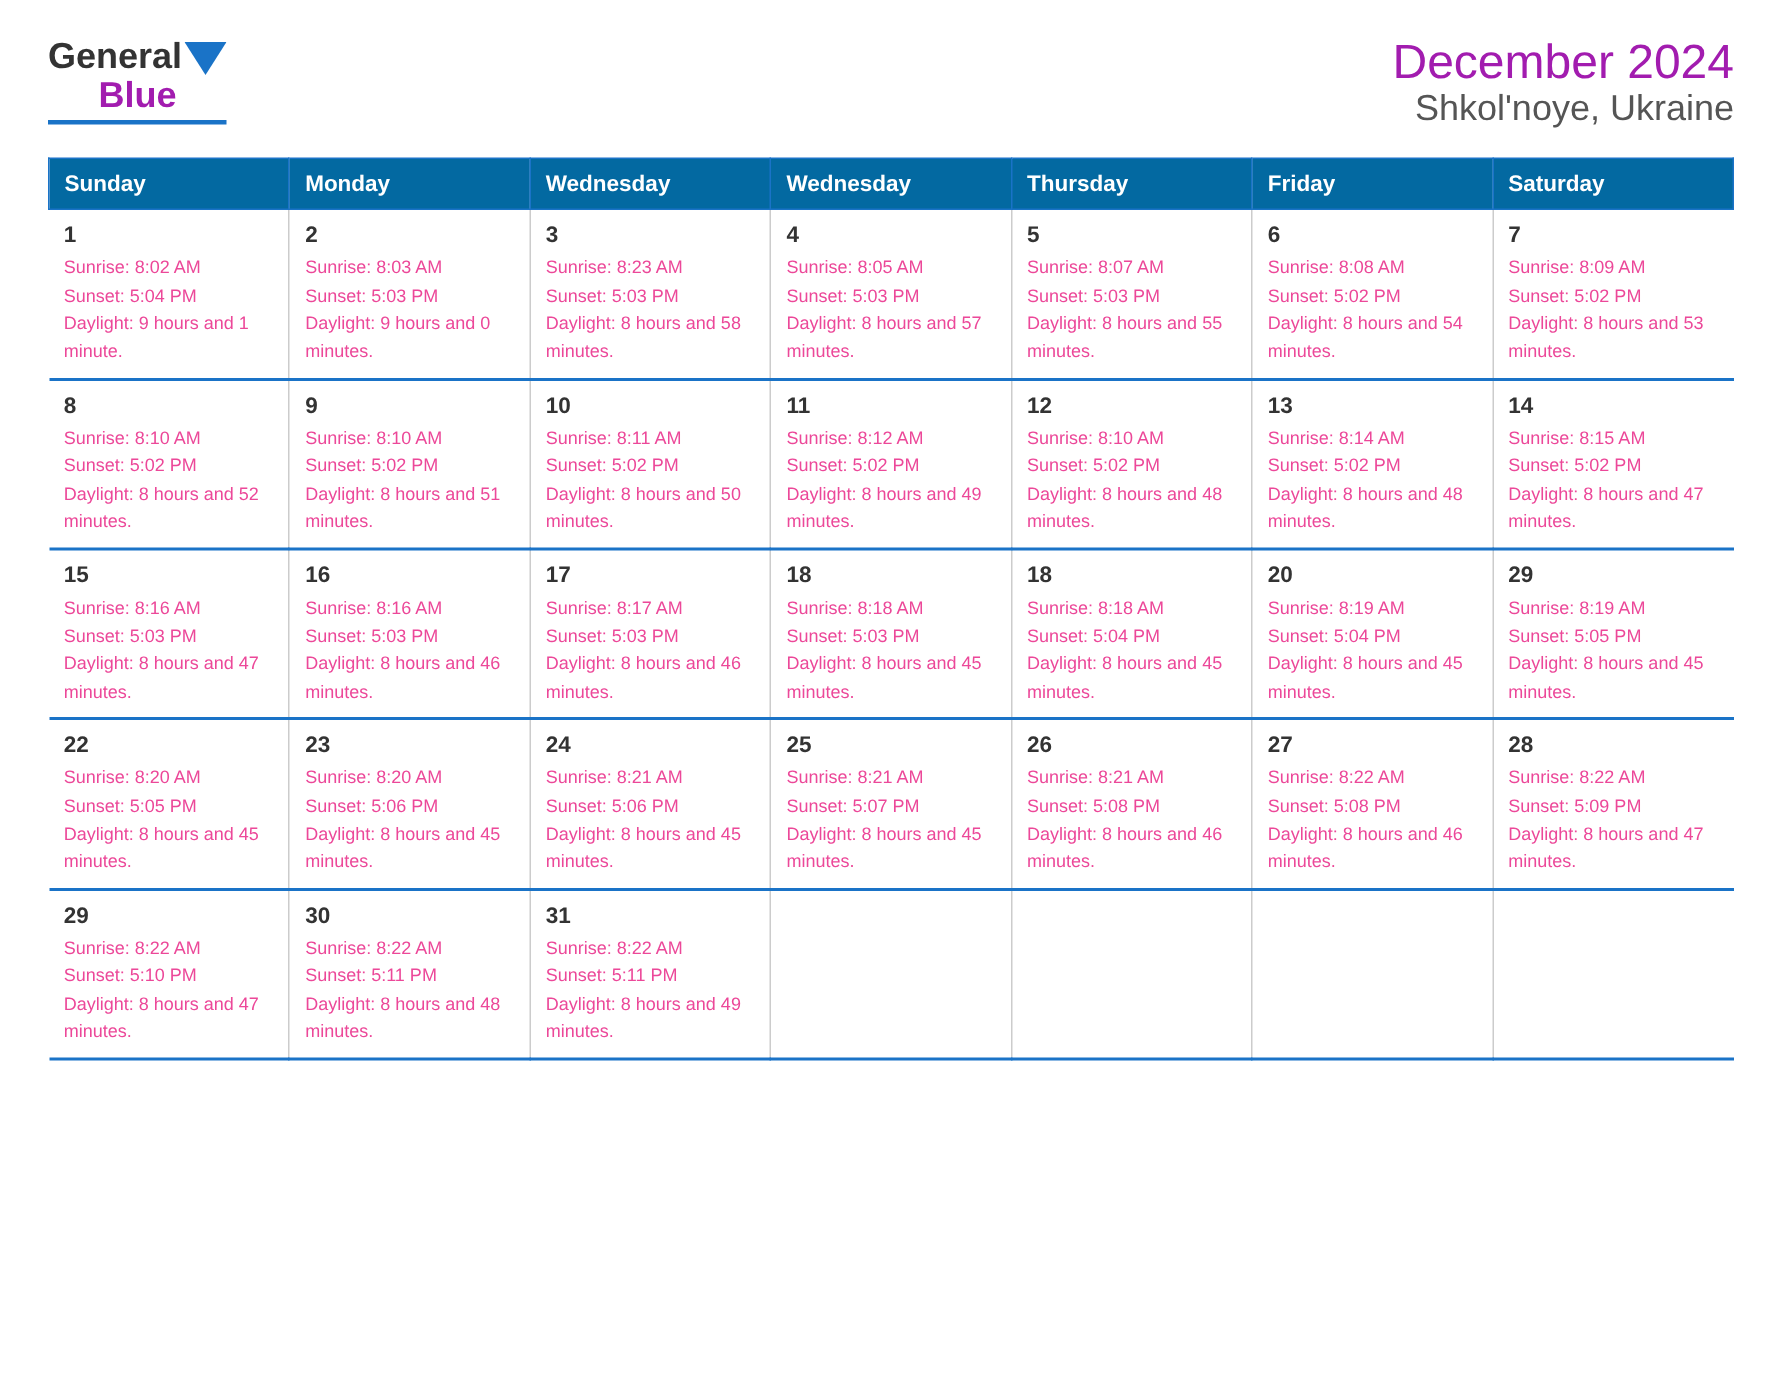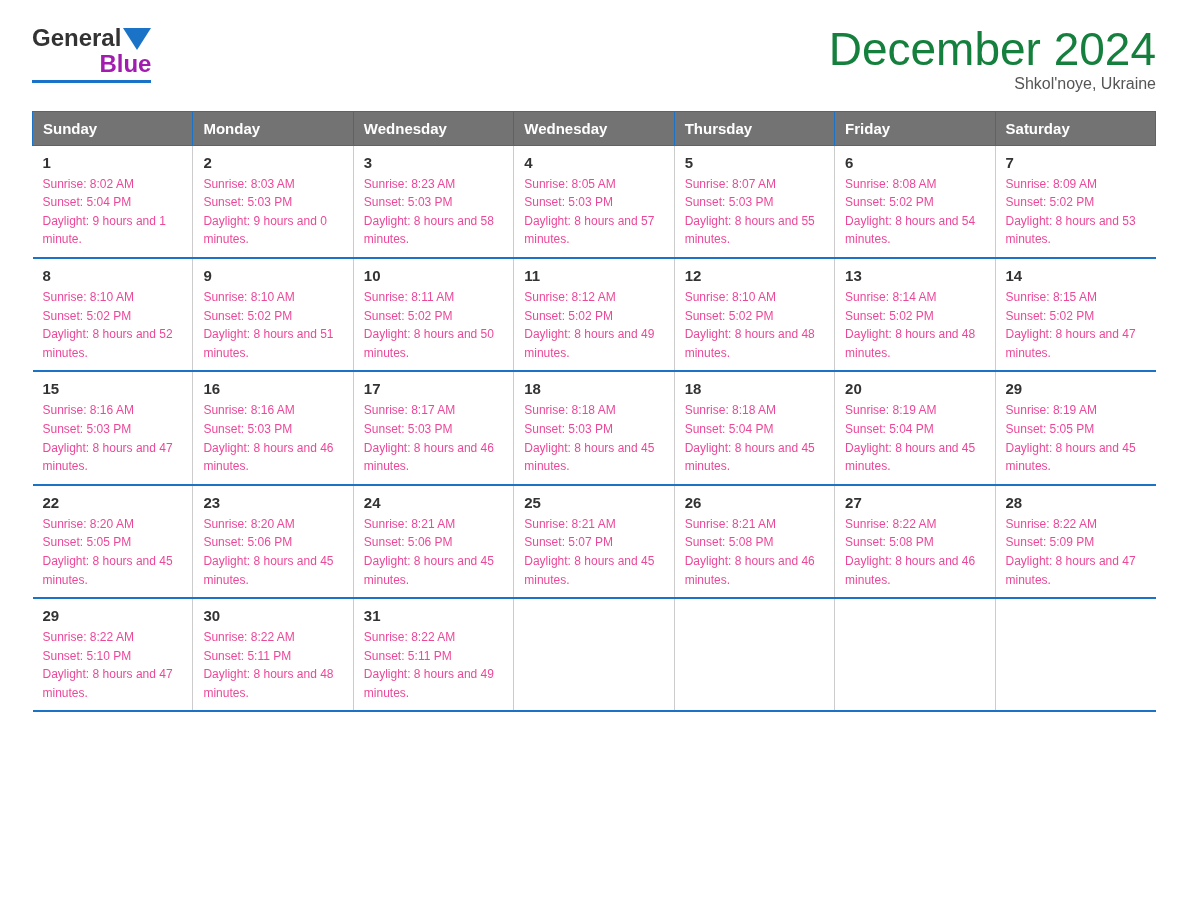--- a/index.html
+++ b/index.html
@@ -12,43 +12,43 @@
     }
     .header {
       display: flex;
       justify-content: space-between;
       align-items: flex-start;
       margin-bottom: 18px;
     }
     .logo {
       display: flex;
       flex-direction: column;
-      align-items: flex-end;
+      align-items: center;
     }
     .title-area {
       text-align: right;
     }
     .month-title {
-      font-size: 46px;
+      font-size: 32px;
       font-weight: 300;
-      color: #15803d;
+      color: #a21caf;
       line-height: 1.1;
     }
     .location {
-      font-size: 16px;
+      font-size: 24px;
       color: #555;
       font-weight: 400;
     }
     table {
       width: 100%;
       border-collapse: collapse;
       table-layout: fixed;
     }
     thead tr {
-      background: #737373;
+      background: #0369a1;
     }
     thead th {
       color: #fff;
       font-size: 15px;
       font-weight: 600;
       padding: 8px 10px;
       text-align: left;
       border: 1px solid #1a73c7;
     }
     tbody tr {

